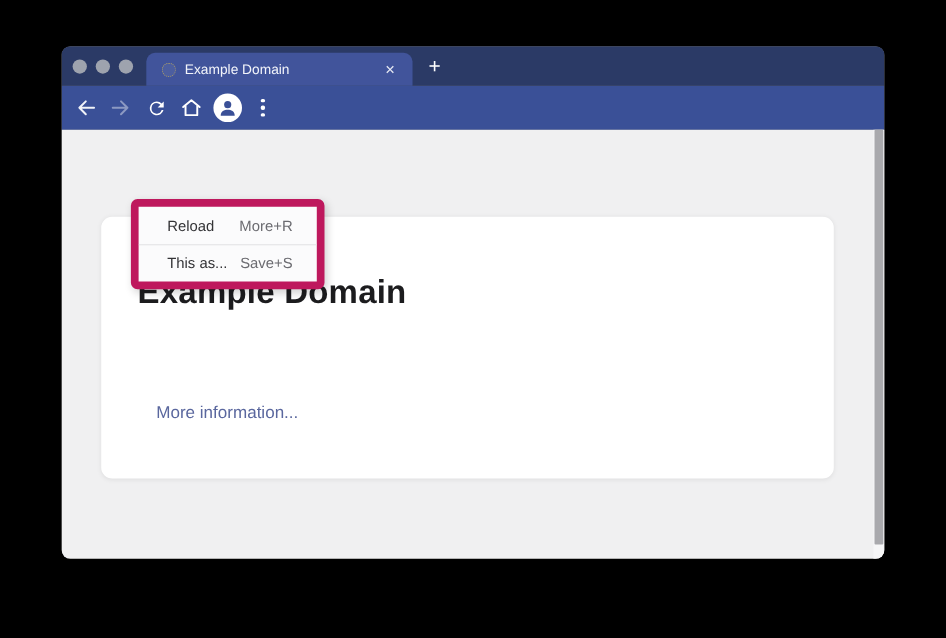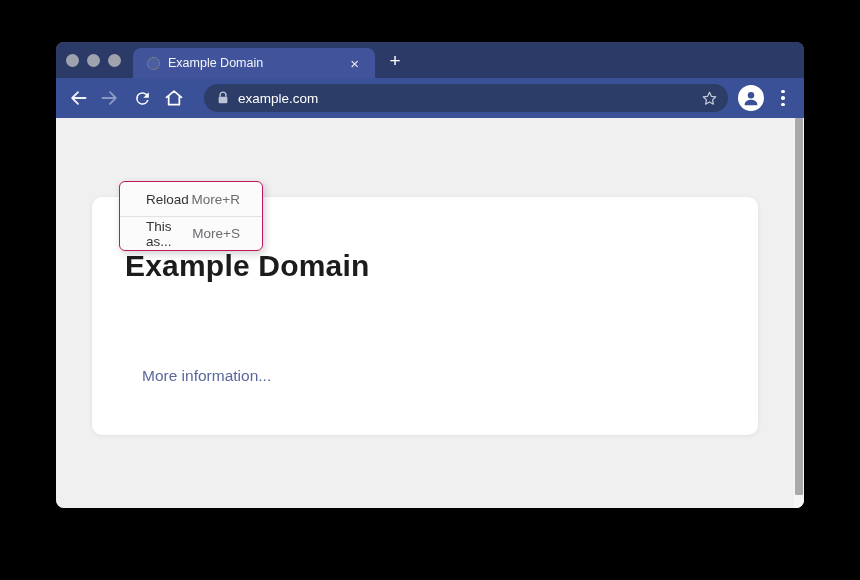--- a/index.html
+++ b/index.html
@@ -50,22 +50,22 @@
     position:absolute; left:36px; top:79px; width:666px; height:238px;
     background:#FFFFFF; border-radius:10px;
     box-shadow:0 1px 5px rgba(0,0,0,0.07);
   }
   .page-heading { position:absolute; left:33px; top:52px; font-size:30px; font-weight:700; color:#1C1C1E; letter-spacing:0.2px; }
   .page-paragraph { position:absolute; left:33px; top:114px; width:604px; font-size:15px; line-height:21.5px; color:#202124; }
   .page-link { position:absolute; left:50px; top:170px; font-size:15.5px; color:#5A679E; text-decoration:none; }
 
   
   .context-menu {
-    position:absolute; left:63px; top:63px; width:144px;
-    background:#FBFBFC; border:1px solid #be185d; border-radius:6px;
+    position:absolute; left:63px; top:63px; width:176px;
+    background:#FBFBFC; border:7px solid #be185d; border-radius:6px;
     box-shadow:2px 3px 8px rgba(0,0,0,0.18);
     overflow:hidden;
   }
   .menu-item {
     height:34px; display:flex; align-items:center; justify-content:space-between;
     padding:0 22px 0 26px; cursor:default;
   }
   .menu-item + .menu-item { border-top:1px solid #E3E3E5; }
   .menu-label { font-size:13.5px; color:#333336; }
   .menu-shortcut { font-size:13.5px; color:#6B6B70; }
@@ -104,34 +104,20 @@
       <svg width="19" height="19" viewBox="0 0 24 24">
           <path fill="#FFFFFF" d="M17.65 6.35A7.95 7.95 0 0 0 12 4a8 8 0 1 0 7.73 10h-2.08A6 6 0 1 1 12 6c1.66 0 3.14.69 4.22 1.78L13 11h7V4l-2.35 2.35z"></path>
         </svg>
     </span>
     <span class="nav-icon">
       <svg width="20" height="20" viewBox="0 0 24 24">
           <path d="M3 11.2L12 3.8l9 7.4M5.6 9.6V20h12.8V9.6" fill="none" stroke="#FFFFFF" stroke-width="2.1" stroke-linecap="round" stroke-linejoin="round"></path>
         </svg>
     </span>
 
-    <div class="address-bar">
-      <span style="display:flex;">
-        <svg width="14" height="14" viewBox="0 0 24 24">
-            <path d="M7 10V7a5 5 0 0 1 10 0v3" fill="none" stroke="#BCC3D4" stroke-width="2.4"></path>
-            <rect x="4.5" y="10" width="15" height="11" rx="2" fill="#BCC3D4"></rect>
-          </svg>
-      </span>
-      <span class="url-text">example.com</span>
-      <span class="star-button">
-        <svg width="17" height="17" viewBox="0 0 24 24">
-            <path d="M12 3.2l2.7 5.7 6.2.7-4.6 4.3 1.2 6.1-5.5-3.1-5.5 3.1 1.2-6.1L3.1 9.6l6.2-.7z" fill="none" stroke="#C6CBDA" stroke-width="1.7" stroke-linejoin="round"></path>
-          </svg>
-      </span>
-    </div>
 
     <span class="avatar">
       <svg width="20" height="20" viewBox="0 0 24 24">
           <circle cx="12" cy="8.6" r="3.9" fill="#3A5097"></circle>
           <path d="M4.4 20.2c0-4.2 3.8-6 7.6-6s7.6 1.8 7.6 6v.6H4.4z" fill="#3A5097"></path>
         </svg>
     </span>
     <span class="kebab">
         <span></span>
         <span></span>
@@ -149,18 +135,18 @@
       <a class="page-link" href="#">More information...</a>
     </div>
 
     <div class="context-menu">
       <div class="menu-item">
         <span class="menu-label">Reload</span>
         <span class="menu-shortcut">More+R</span>
       </div>
       <div class="menu-item">
         <span class="menu-label">This as...</span>
-        <span class="menu-shortcut">More+S</span>
+        <span class="menu-shortcut">Save+S</span>
       </div>
     </div>
   </div>
 
 </div>
 
 </body></html>

